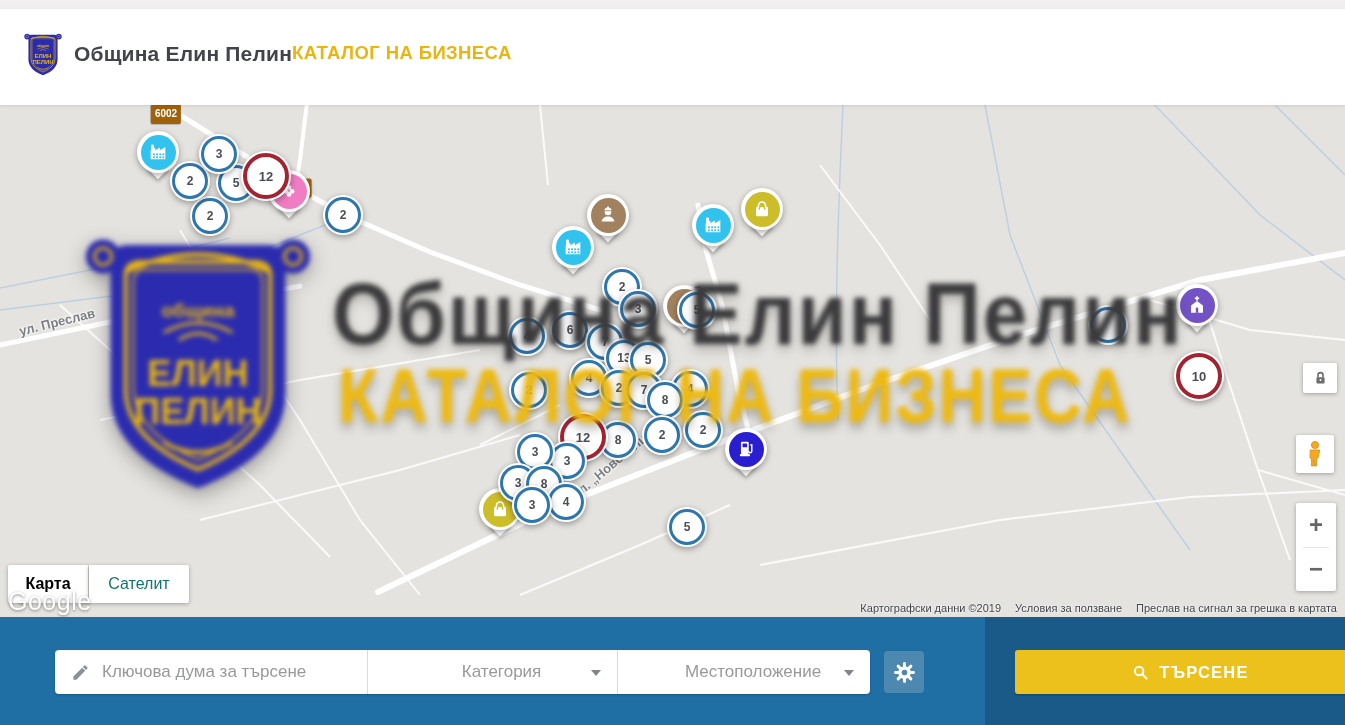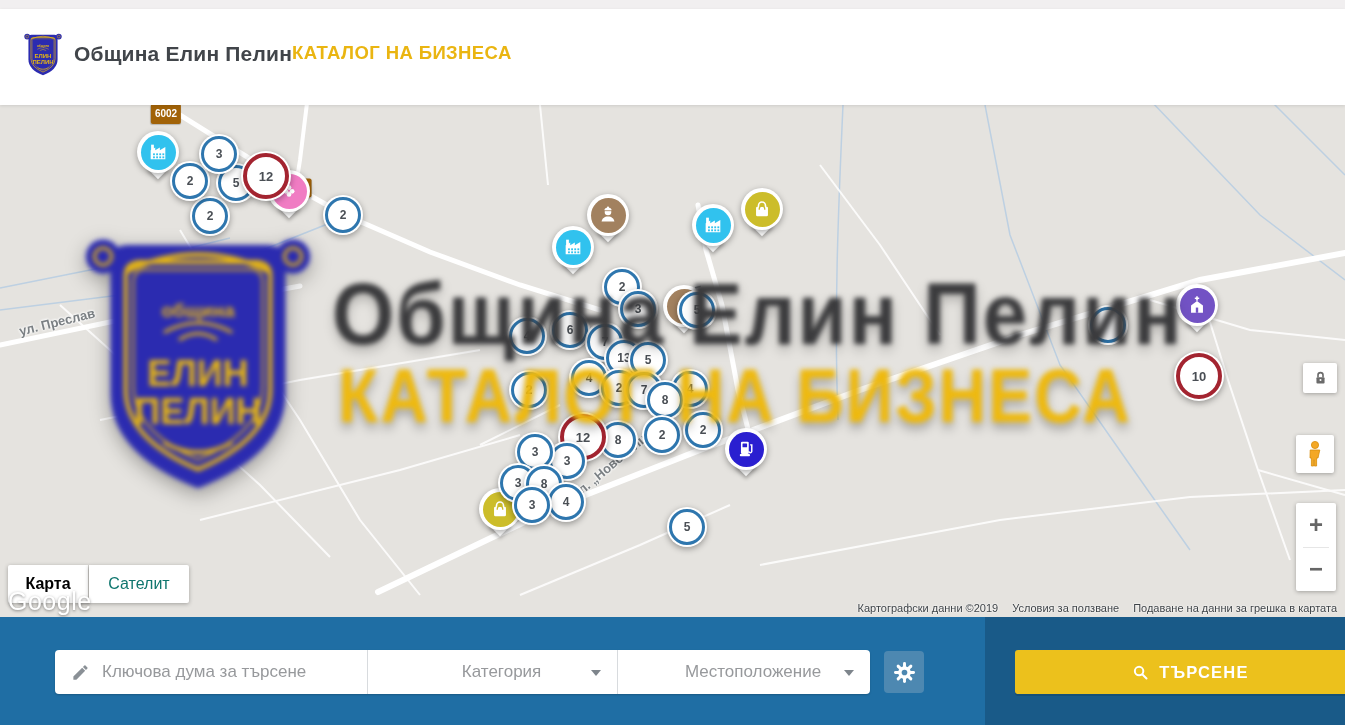--- a/index.html
+++ b/index.html
@@ -525,21 +525,21 @@
     </div>
 
     <div class="maptype">
       <div class="mt mt-map">Карта</div>
       <div class="mt mt-sat">Сателит</div>
     </div>
     <div class="google-logo">Google</div>
     <div class="attribution" id="attribution">
         <span>Картографски данни ©2019</span>
         <span class="attr-link">Условия за ползване</span>
-        <span class="attr-link">Подаване на данни за грешка в картата</span>
+        <span class="attr-link">Преслав на сигнал за грешка в картата</span>
       </div>
 
     <div class="gctrl lock-btn">
       <svg width="15" height="17" viewBox="0 0 24 26">
         <path fill="none" stroke="#6b6b6b" stroke-width="2.6" d="M8 11 V7.5 a4 4 0 0 1 8 0 V11"></path>
         <rect x="5.5" y="11" width="13" height="10" rx="1.5" fill="#6b6b6b"></rect>
         <circle cx="12" cy="15.5" r="1.6" fill="#fff"></circle>
       </svg>
     </div>
     <div class="gctrl pegman">

